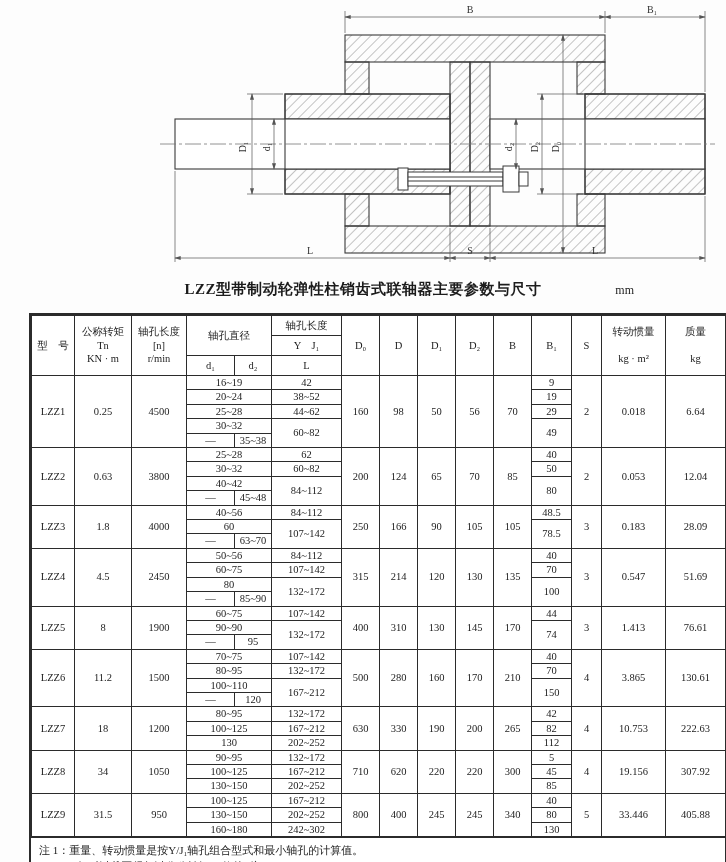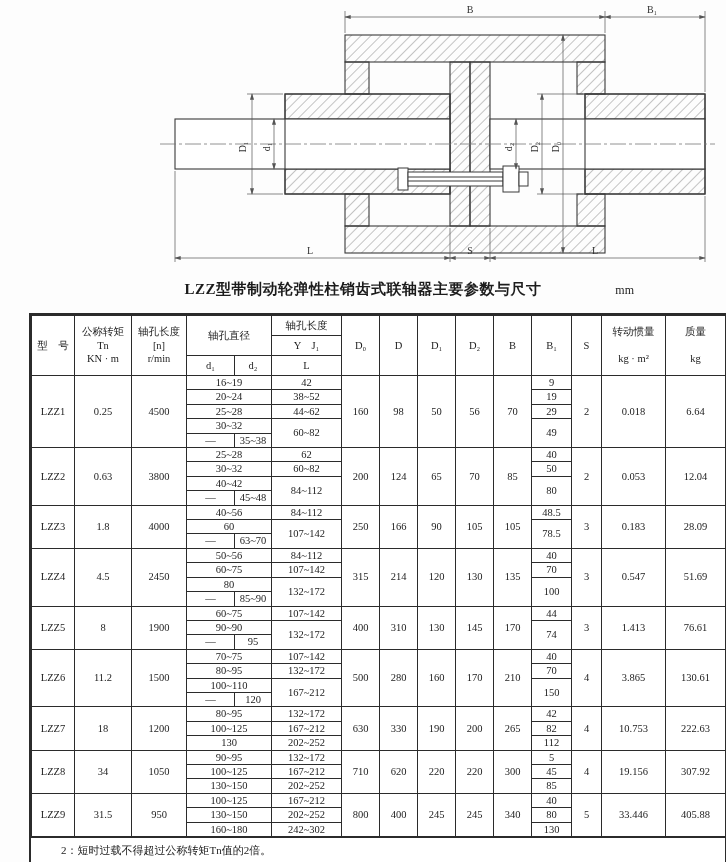--- a/index.html
+++ b/index.html
@@ -427,17 +427,18 @@
             <td>80</td>
           </tr>
           <tr>
             <td colspan="2">160~180</td>
             <td>242~302</td>
             <td>130</td>
           </tr>
         </tbody>
     </table>
     <div class="notes">
+      <div class="note-line">注 1：重量、转动惯量是按Y/J₁轴孔组合型式和最小轴孔的计算值。</div>
       <div class="note-line indent">2：短时过载不得超过公称转矩Tn值的2倍。</div>
     </div>
   </div>
 
 </div>
 
 </body></html>

